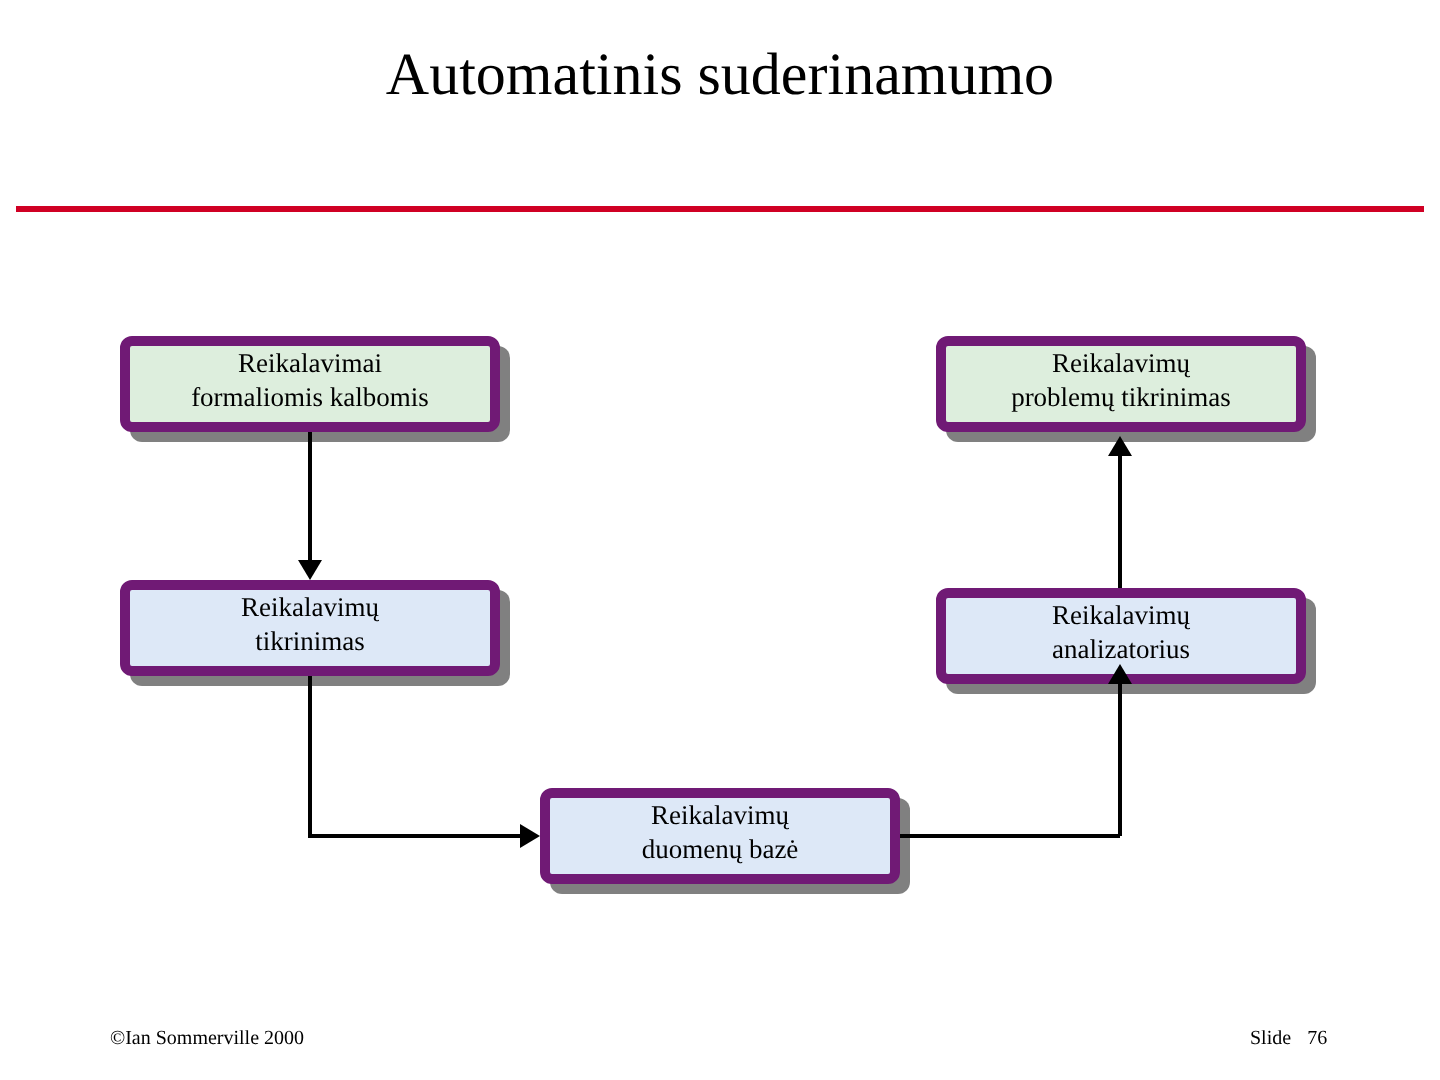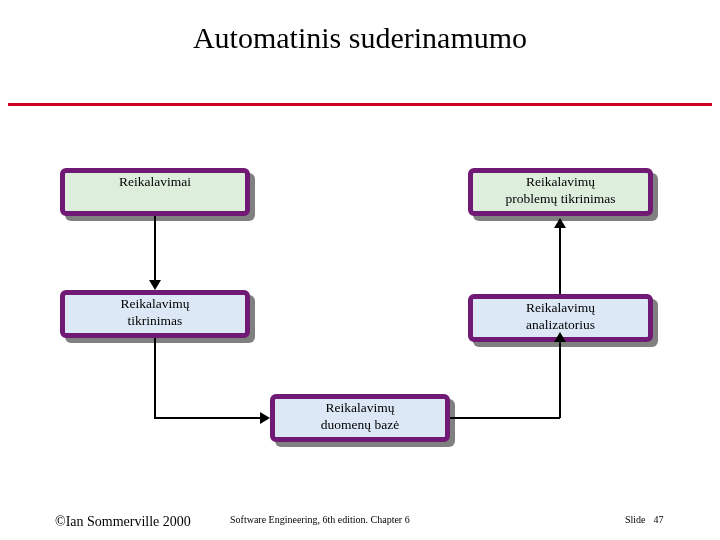--- a/index.html
+++ b/index.html
@@ -97,21 +97,21 @@
     border-top: 6px solid transparent;
     border-bottom: 6px solid transparent;
     border-left: 10px solid #000000;
   }
 
   
   .footer-left {
     position: absolute;
     left: 55px;
     top: 514px;
-    font-size: 14px;
+    font-size: 10px;
     color: #000000;
   }
   .footer-center {
     position: absolute;
     left: 230px;
     top: 514px;
     width: 300px;
     text-align: left;
     font-size: 10px;
     color: #000000;
@@ -133,20 +133,21 @@
   <div class="title">
     <div>Automatinis suderinamumo</div>
   </div>
   <div class="title-rule"></div>
 
   <div class="boxwrap" style="left:60px; top:168px; width:190px; height:48px;">
     <div class="boxshadow"></div>
     <div class="box green">
       <span class="txt">
         <span>Reikalavimai</span><br>
+        <span>formaliomis  kalbomis</span>
       </span>
     </div>
   </div>
 
   <div class="boxwrap" style="left:468px; top:168px; width:185px; height:48px;">
     <div class="boxshadow"></div>
     <div class="box green">
       <span class="txt">
         <span>Reikalavimų</span><br>
         <span>problemų tikrinimas</span>
@@ -192,18 +193,17 @@
   <div class="arrowhead arrow-right" style="left:260px; top:412px;"></div>
 
   <div class="ln" style="left:450px; top:417px; width:110px; height:1.5px;"></div>
   <div class="ln" style="left:559px; top:342px; width:1.5px; height:76px;"></div>
   <div class="arrowhead arrow-up" style="left:554px; top:332px;"></div>
 
   <div class="ln" style="left:559px; top:228px; width:1.5px; height:66px;"></div>
   <div class="arrowhead arrow-up" style="left:554px; top:218px;"></div>
 
   <div class="footer-left">©Ian Sommerville 2000</div>
-  <div class="footer-center">Software Engineering, 6th edition. Chapter 6</div>
   <div class="footer-right">
-    <span>Slide</span><span class="num">47</span>
+    <span>Slide</span><span class="num">76</span>
   </div>
 
 </div>
 
 </body></html>

